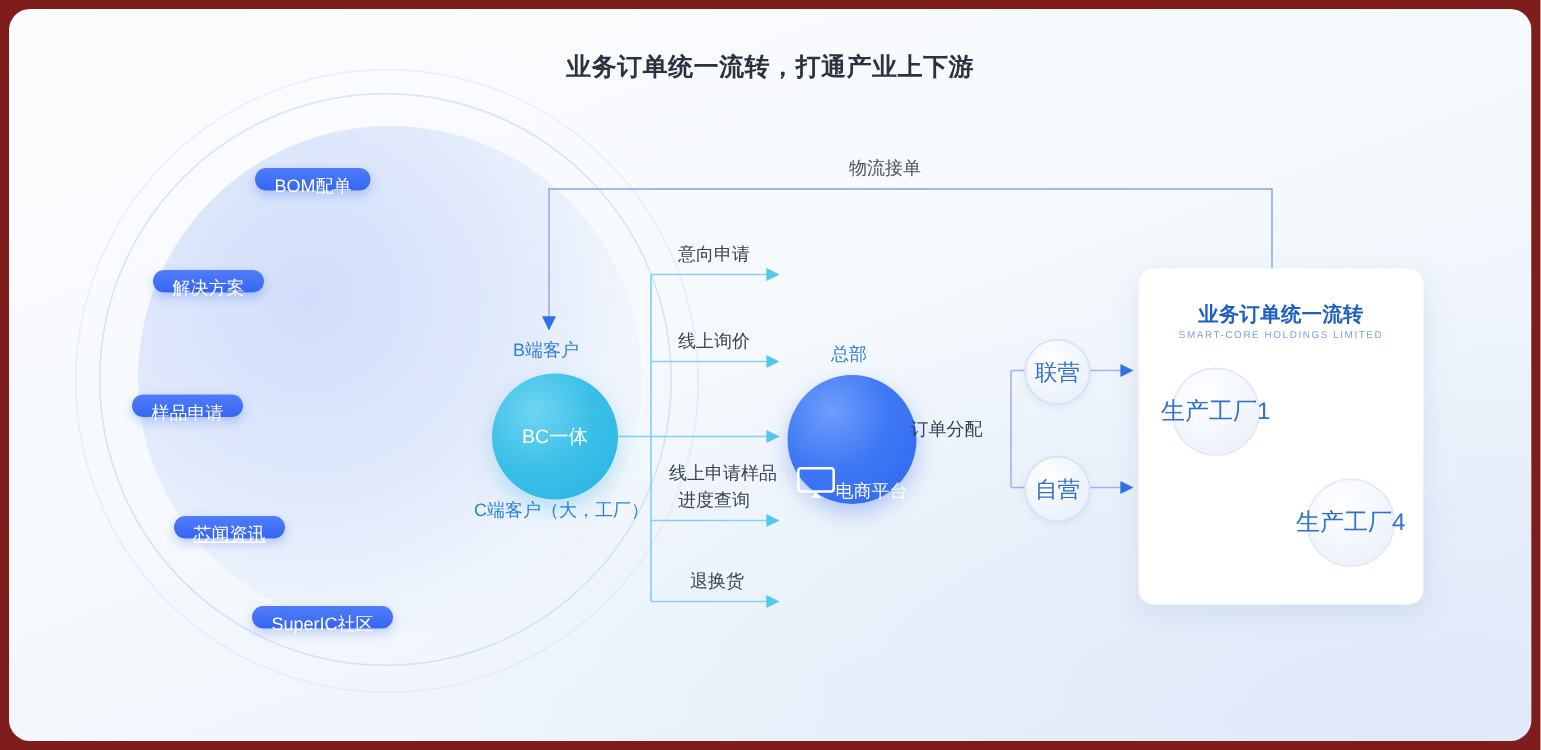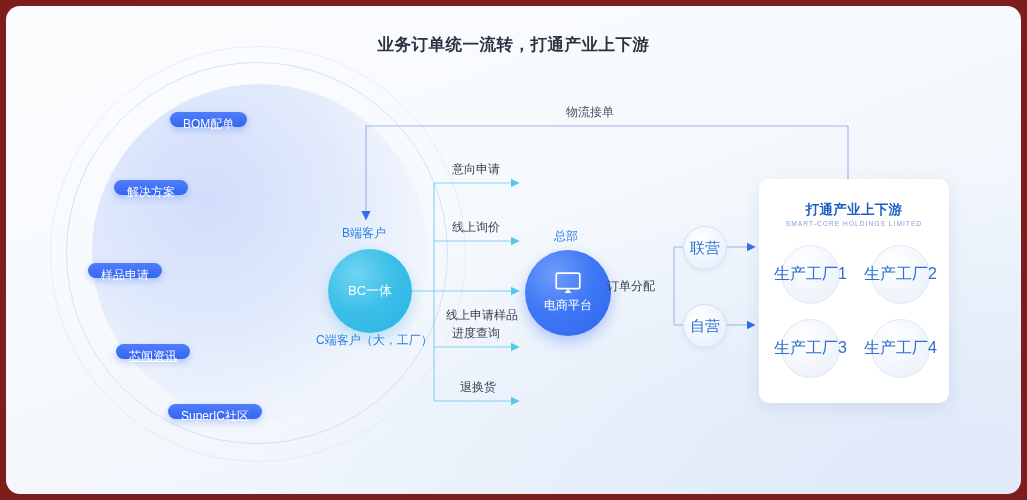--- a/index.html
+++ b/index.html
@@ -71,21 +71,21 @@
     color:#ffffff;font-size:13px;
   }
   #bc-top-label{position:absolute;left:336px;top:219px;font-size:12px;color:#2a7fe0;white-space:nowrap;}
   #bc-bottom-label{position:absolute;left:297px;top:326px;font-size:12px;color:#2a7fe0;white-space:nowrap;margin-left:13px;}
 
   
   #platform-node{
     position:absolute;left:519px;top:244px;width:86px;height:86px;border-radius:50%;
     background:radial-gradient(circle at 34% 28%, #6f9dfb 0%, #3f78f5 46%, #2f66ef 100%);
     box-shadow:0 6px 14px rgba(51,104,239,.32);
-    display:flex;flex-direction:column;align-items:center;justify-content:center;
+    display:flex;flex-direction:row;align-items:flex-end;justify-content:center;
     color:#ffffff;
   }
   #platform-icon{width:26px;height:22px;margin-bottom:3px;}
   #platform-label{font-size:12px;}
   #hq-label{position:absolute;left:548px;top:222px;font-size:12px;color:#2a7fe0;white-space:nowrap;}
 
   
   .branch-node{
     position:absolute;width:42px;height:42px;border-radius:50%;
     background:radial-gradient(circle at 38% 32%, #ffffff 0%, #eef4fd 60%, #e3ecfa 100%);
@@ -159,21 +159,21 @@
       <path d="M668,241 L668,319" fill="none" stroke="#9eb6e8" stroke-width="1.1"></path>
       <path d="M668,241 L677,241" fill="none" stroke="#9eb6e8" stroke-width="1.1"></path>
       <path d="M668,319 L677,319" fill="none" stroke="#9eb6e8" stroke-width="1.1"></path>
 
       <path d="M719,241 L742,241" fill="none" stroke="#9eb6e8" stroke-width="1.1" marker-end="url(#ah-blue)"></path>
       <path d="M719,319 L742,319" fill="none" stroke="#9eb6e8" stroke-width="1.1" marker-end="url(#ah-blue)"></path>
     </svg>
 
     <div id="pills">
         <div class="pill" style="left: 164px; top: 106px;">BOM配单</div>
-        <div class="pill" style="left: 108px; top: 174px;">解决方案</div>
+        <div class="pill" style="left: 96px; top: 174px;">解决方案</div>
         <div class="pill" style="left: 82px; top: 257px;">样品申请</div>
         <div class="pill" style="left: 110px; top: 338px; text-decoration: underline;">芯闻资讯</div>
         <div class="pill" style="left: 162px; top: 398px;">SuperIC社区</div>
       </div>
 
     <div id="flow-labels">
         <div class="flow-label" style="left: 446px; top: 155px;">意向申请</div>
         <div class="flow-label" style="left: 446px; top: 213px;">线上询价</div>
         <div class="flow-label" style="left: 440px; top: 264px; margin-top: 37px;">线上申请样品</div>
         <div class="flow-label" style="left: 446px; top: 319px;">进度查询</div>
@@ -200,31 +200,25 @@
     <div id="alloc-label">订单分配</div>
 
     <div class="branch-node" id="node-lianying">
       <span>联营</span>
     </div>
     <div class="branch-node" id="node-ziying">
       <span>自营</span>
     </div>
 
     <div id="company-card">
-      <div id="company-name">打通产业上下游</div>
+      <div id="company-name">业务订单统一流转</div>
       <div id="company-sub">SMART-CORE HOLDINGS LIMITED</div>
 
       <div class="factory" id="factory-0">
         <span>生产工厂1</span>
       </div>
-      <div class="factory" id="factory-1">
-        <span>生产工厂2</span>
-      </div>
-      <div class="factory" id="factory-2">
-        <span>生产工厂3</span>
-      </div>
       <div class="factory" id="factory-3">
         <span>生产工厂4</span>
       </div>
     </div>
 
   </div>
 </div>
 
 </body></html>

